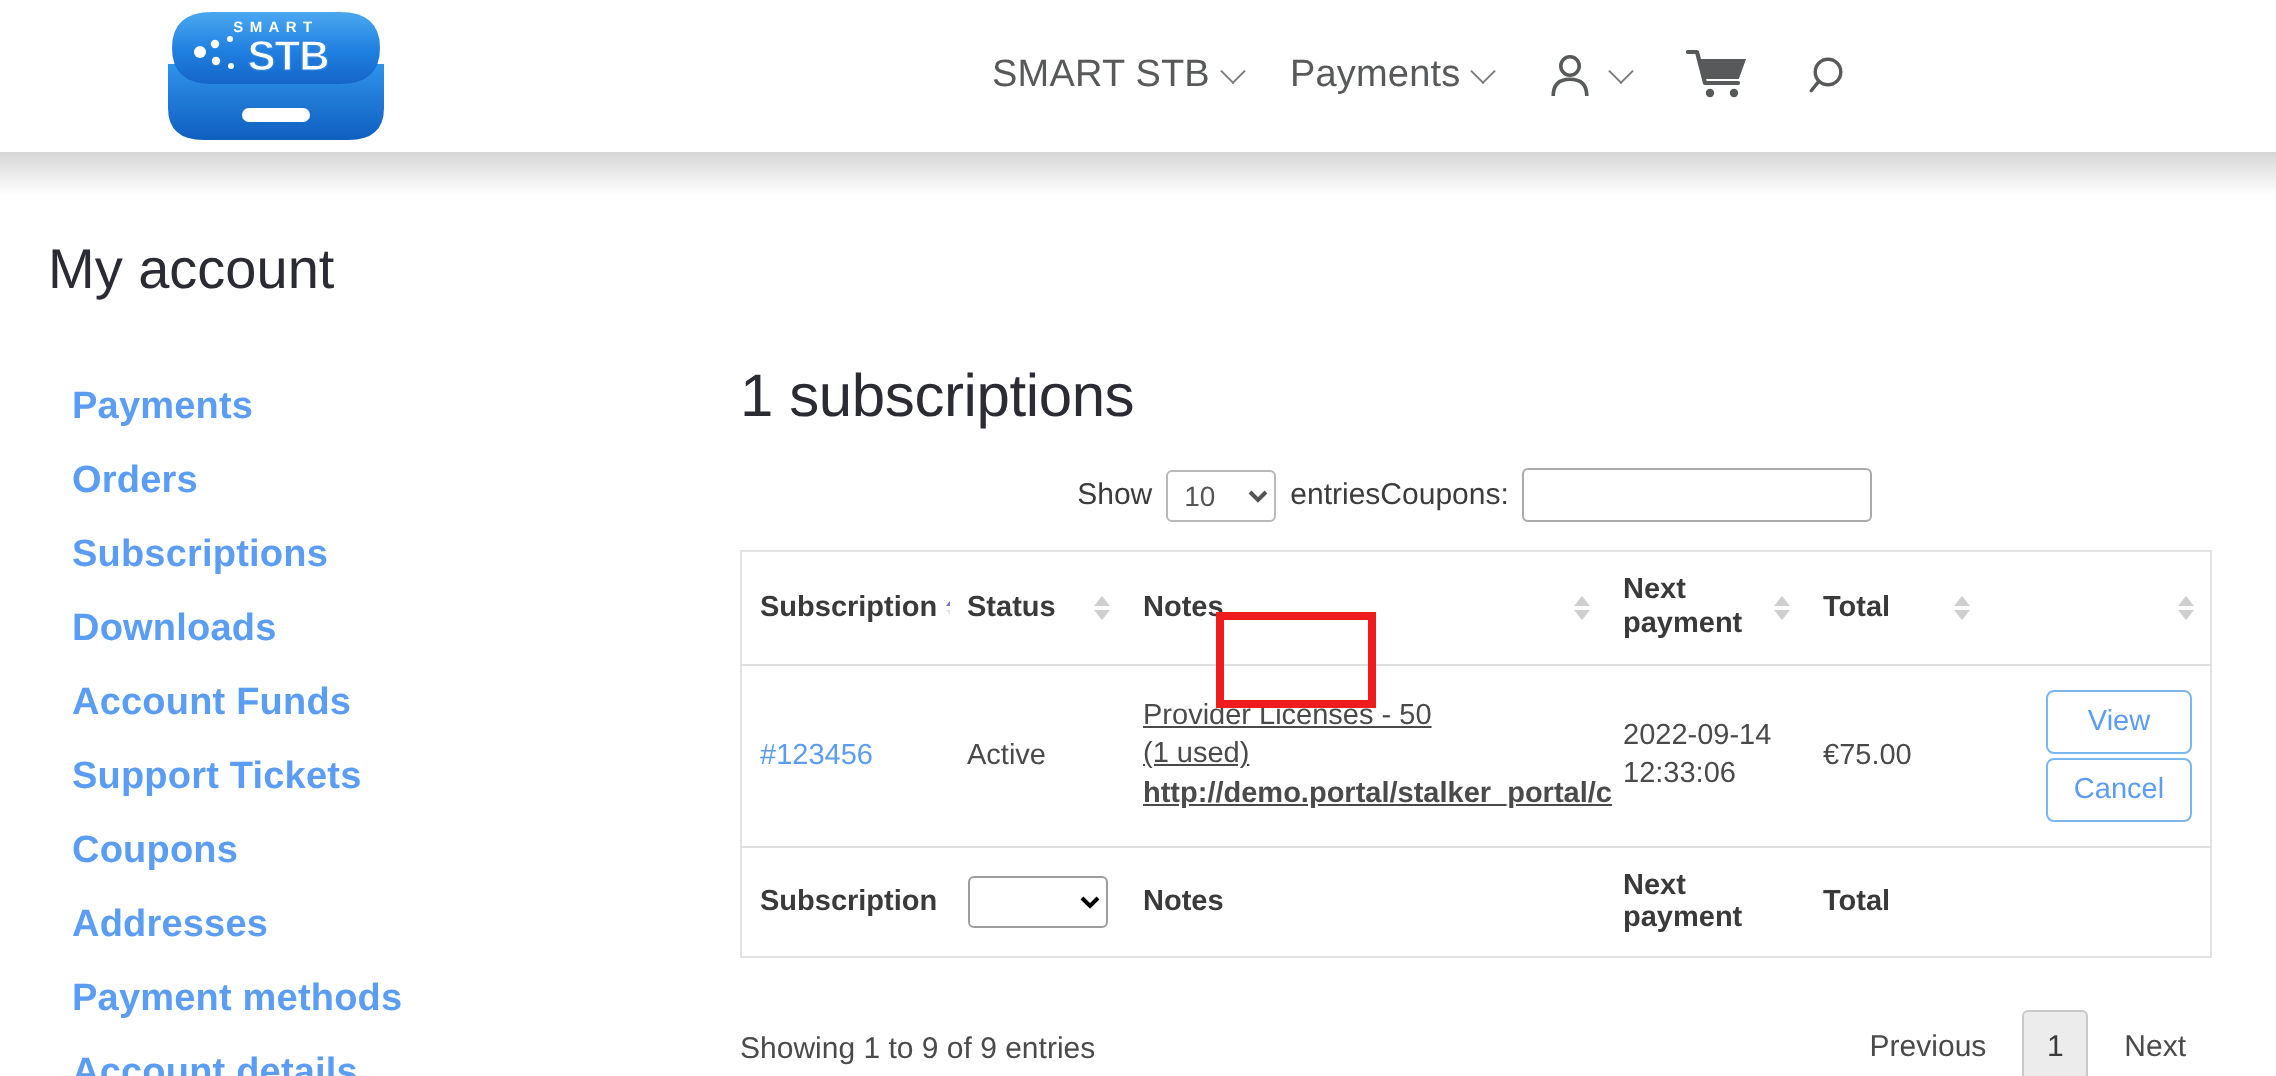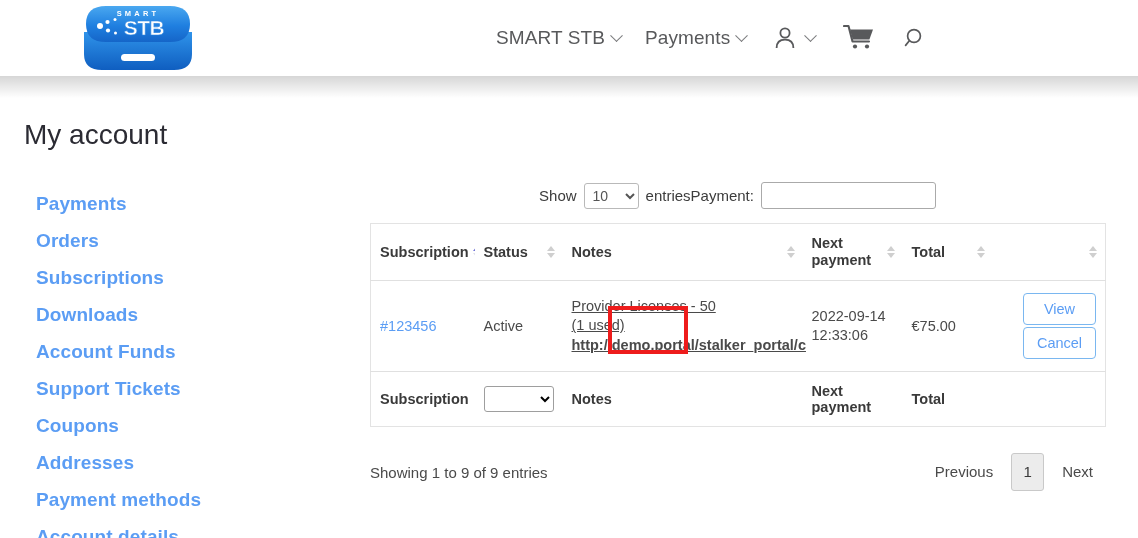--- a/index.html
+++ b/index.html
@@ -231,31 +231,32 @@
     <a href="#">Account Funds</a>
     <a href="#">Support Tickets</a>
     <a href="#">Coupons</a>
     <a href="#">Addresses</a>
     <a href="#">Payment methods</a>
     <a href="#">Account details</a>
 
   </div>
 
   <div class="content">
+    <h2 class="subs-title">1 subscriptions</h2>
 
     <div class="table-controls">
       <div class="length-ctl">
         <span>Show</span>
         <select>
           <option>10</option>
         </select>
         <span>entries</span>
       </div>
       <div class="search-ctl">
-        <span>Payment:</span>
+        <span>Coupons:</span>
         <input type="text" placeholder="" style="">
       </div>
     </div>
 
     <table class="subs">
       <colgroup>
         <col style="width:104px">
           <col style="width:88px">
           <col style="width:240px">
         <col style="width:100px">

